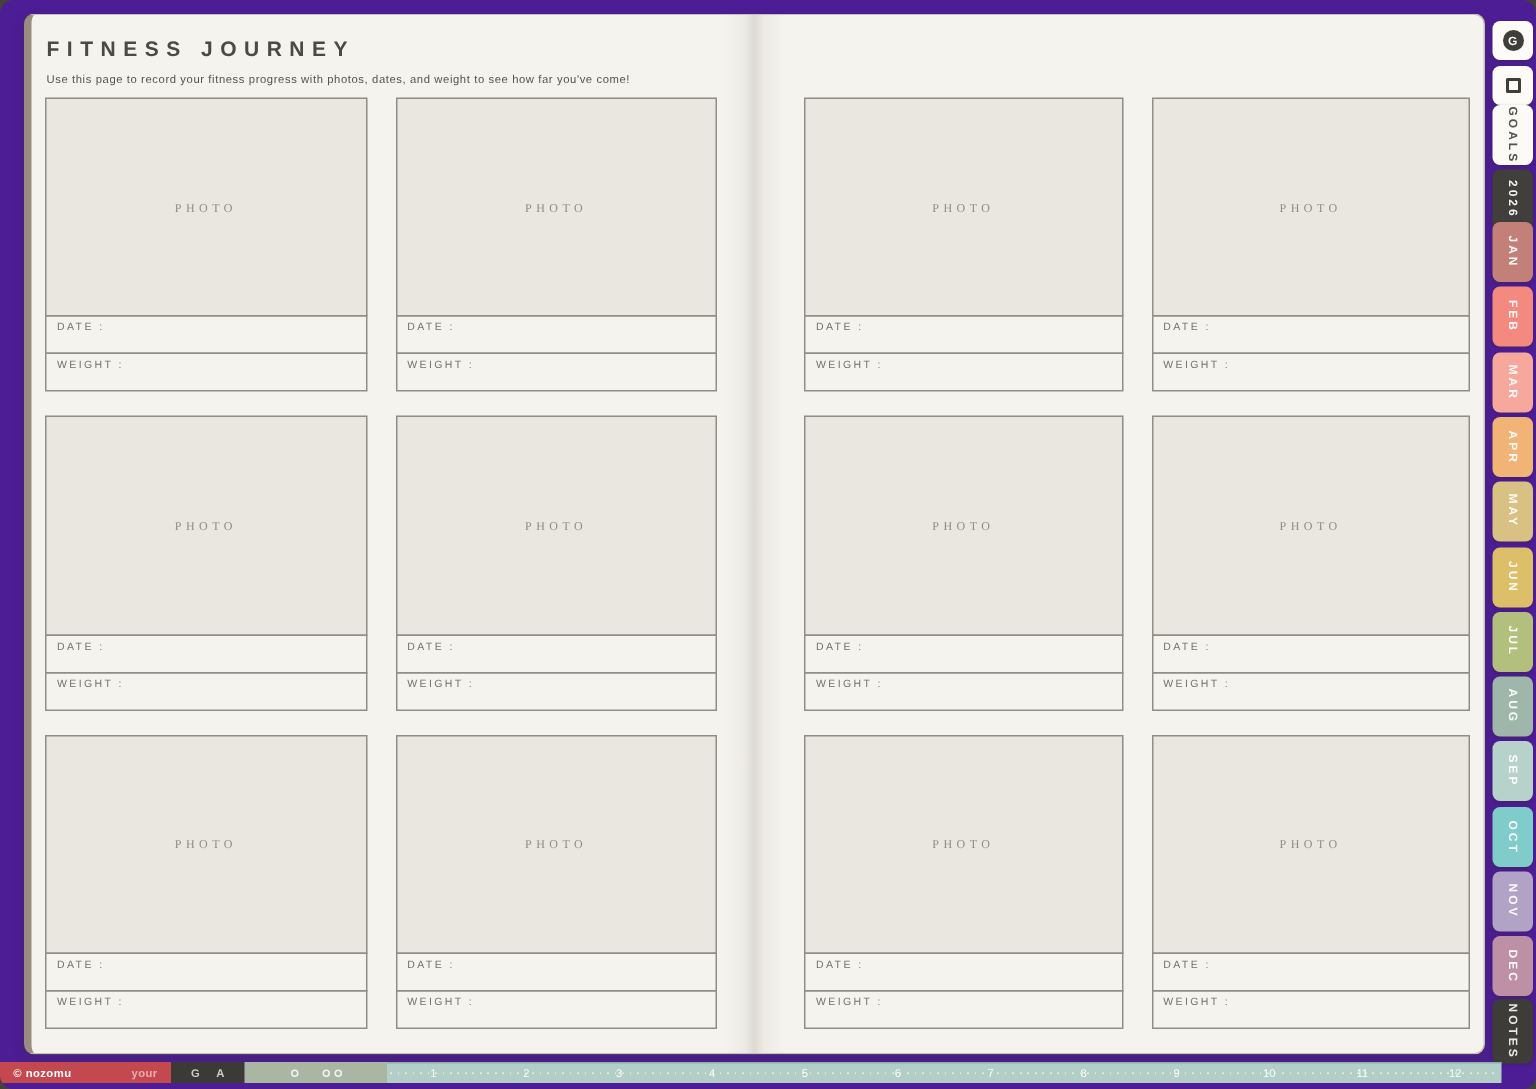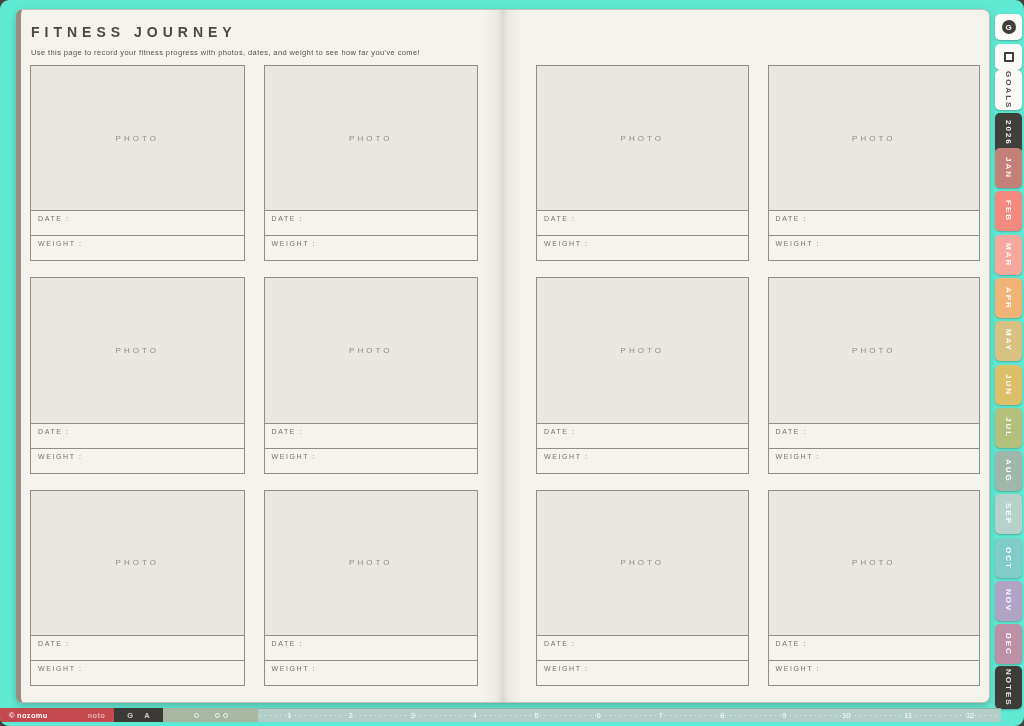--- a/index.html
+++ b/index.html
@@ -1,18 +1,18 @@
 <!DOCTYPE html>
 <html><head>
 <meta charset="utf-8">
 <style>
   html,body { margin:0; padding:0; background:#44423d; font-family:"Liberation Sans", sans-serif; }
   * { box-sizing:border-box; }
 
-  .canvas { position:relative; width:1024px; height:726px; background:#5eead4;
+  .canvas { position:relative; width:1024px; height:726px; background:#4c1d95;
             border-radius:9px; overflow:hidden; }
 
   
   .book { position:absolute; left:16px; top:9px; width:974px; height:694px;
           background:#f5f3ee; border:1px solid #c6bfb2; border-left:5px solid #9a8d7f;
           border-radius:7px; box-shadow:0 3px 7px rgba(60,50,40,.28); }
   .spine { position:absolute; left:462px; top:0; width:40px; height:100%;
            background:linear-gradient(to right, rgba(70,60,45,0) 0%, rgba(70,60,45,.05) 35%,
                       rgba(70,60,45,.14) 50%, rgba(70,60,45,.05) 65%, rgba(70,60,45,0) 100%); }
 
@@ -20,21 +20,21 @@
   .title { font-size:14px; font-weight:600; letter-spacing:5px; color:#4a4943; }
   .subtitle { margin-top:8px; font-size:7.5px; letter-spacing:.4px; color:#53524c; }
 
   .grid { position:absolute; display:grid; grid-template-columns:1fr 1fr;
           grid-template-rows:repeat(3,1fr); column-gap:19px; row-gap:16px; }
   #left-grid  { left:9px;   top:55px; width:448px; height:621px; }
   #right-grid { left:515px; top:55px; width:444px; height:621px; }
 
   .card { display:flex; flex-direction:column; }
   .photo-box { flex:1; background:#e9e7df; border:1px solid #8f8f85;
-               display:flex; align-items:center; justify-content:center; }
+               display:flex; align-items:center; justify-content:center;font-family:Liberation Serif, serif; }
   .photo-label { font-size:8px; letter-spacing:3px; color:#8e8e84; }
   .field { height:26px; border:1px solid #8f8f85; margin-top:-1px;
            padding:4px 0 0 7px; font-size:7px; letter-spacing:1.6px; color:#73736c; }
 
   
   .side-tab { position:absolute; left:995px; width:27px; border-radius:5px;
               box-shadow:0 1px 2px rgba(50,40,30,.32);
               display:flex; align-items:center; justify-content:center; cursor:pointer; }
   .icon-tab { height:26px; background:#fcfbf8; }
   .tab-g    { top:14px; }
@@ -267,21 +267,21 @@
     <span class="v-text">DEC</span>
   </div>
       <div class="side-tab tab-notes" style="background: rgb(61, 60, 57);">
       <span class="v-text">NOTES</span>
     </div>
   </div>
 
   <div class="bottom-bar">
     <div class="bar-brand" style="background: rgb(196, 73, 78); gap: 40px;">
       <span>© nozomu</span>
-        <span class="lite">noto</span>
+        <span class="lite">your</span>
     </div>
     <div class="bar-buttons" style="background: rgb(59, 58, 55);">
       <span>G</span>
       <span>A</span>
     </div>
     <div class="bar-views" style="background: rgb(169, 182, 162);">
       <span class="dot-circle"></span>
       <span class="views-pair">
         <span class="dot-circle"></span>
         <span class="dot-circle"></span>

